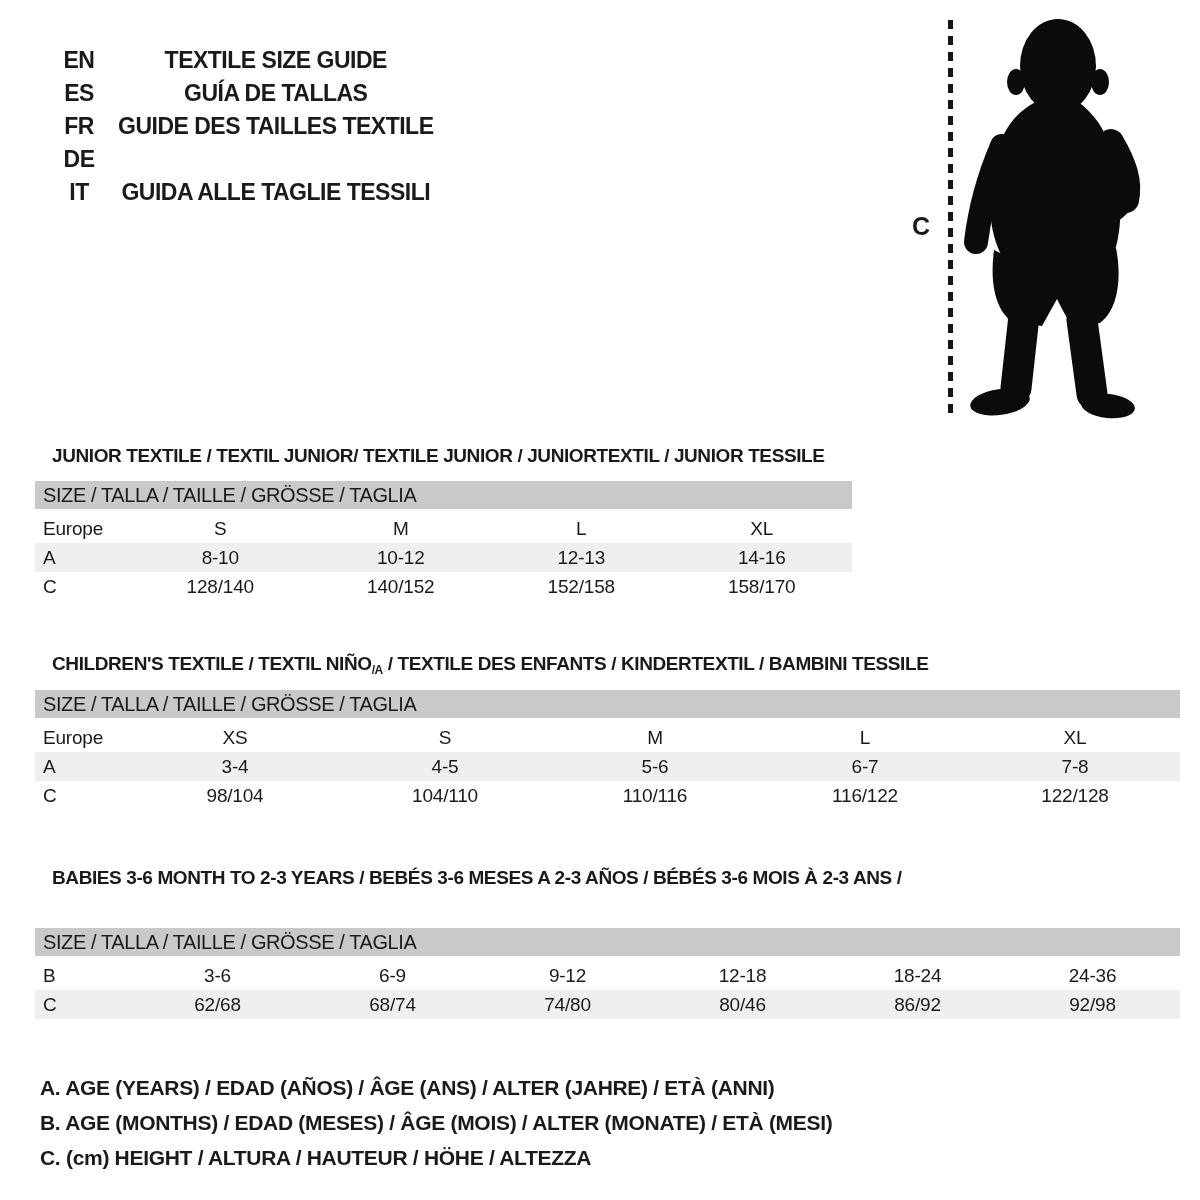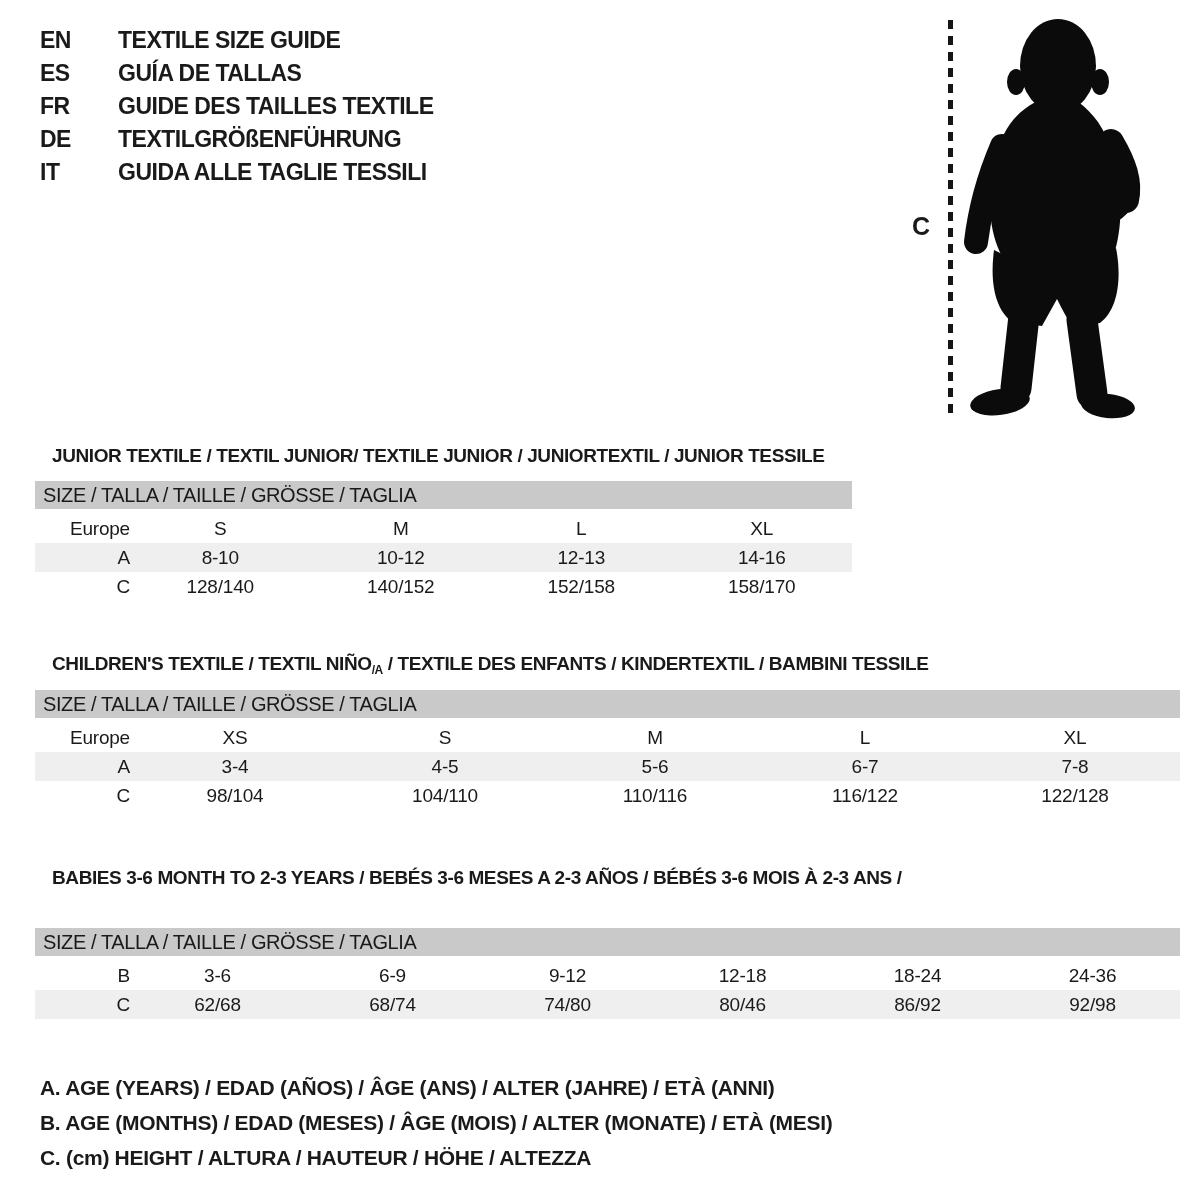--- a/index.html
+++ b/index.html
@@ -4,21 +4,21 @@
 <style>
   html,body { margin:0; padding:0; background:#ffffff; }
   .page {
     position:relative; width:1200px; height:1200px;
     background:#ffffff; overflow:hidden;
     font-family:"Liberation Sans", sans-serif;
     color:#1a1a1a;
   }
 
   
-  .lang-block { position:absolute; left:40px; top:24px; }
+  .lang-block { position:absolute; left:40px; top:44px;text-align:center; }
   .lang-row { display:grid; grid-template-columns:78px auto; height:33px; align-items:center; }
   .lang-code, .lang-label {
     font-size:23px; font-weight:700; letter-spacing:-0.5px; white-space:nowrap;
   }
 
   
   .measure-line {
     position:absolute; left:948px; top:20px; width:5px; height:396px;
     background:repeating-linear-gradient(to bottom, #151515 0 9px, transparent 9px 16px);
   }
@@ -50,21 +50,21 @@
     font-size:20px; font-weight:400; letter-spacing:-0.4px;
     padding-left:8px; box-sizing:border-box; margin-bottom:5px;
     white-space:nowrap;
   }
   .trow { display:grid; height:29px; align-items:center; font-size:19px; letter-spacing:-0.2px; }
   .trow.alt { background:#efefef; }
   .cols4 { grid-template-columns:95px repeat(4, 1fr); }
   .cols5 { grid-template-columns:95px repeat(5, 1fr); }
   .cols6 { grid-template-columns:95px repeat(6, 1fr); }
   .cell { text-align:center; white-space:nowrap; }
-  .cell.rlabel { text-align:right; padding-left:8px; }
+  .cell.rlabel { text-align:left; padding-left:8px; }
 
   
   .legend { position:absolute; left:40px; top:1070px; }
   .legend-line {
     height:35px; line-height:35px;
     font-size:21px; font-weight:700; letter-spacing:-0.3px; white-space:nowrap;
   }
 </style>
 </head>
 <body>
@@ -79,21 +79,20 @@
     <div class="lang-row">
       <span class="lang-code">ES</span>
       <span class="lang-label">GUÍA DE TALLAS</span>
     </div>
     <div class="lang-row">
       <span class="lang-code">FR</span>
       <span class="lang-label">GUIDE DES TAILLES TEXTILE</span>
     </div>
     <div class="lang-row">
       <span class="lang-code">DE</span>
-      <span class="lang-label">TEXTILGRÖßENFÜHRUNG</span>
     </div>
     <div class="lang-row">
       <span class="lang-code">IT</span>
       <span class="lang-label">GUIDA ALLE TAGLIE TESSILI</span>
     </div>
   </div>
 
   <div class="measure-line"></div>
   <div class="measure-label">C</div>
   <svg class="silhouette" width="188" height="404" viewBox="0 0 188 404" aria-hidden="true">

